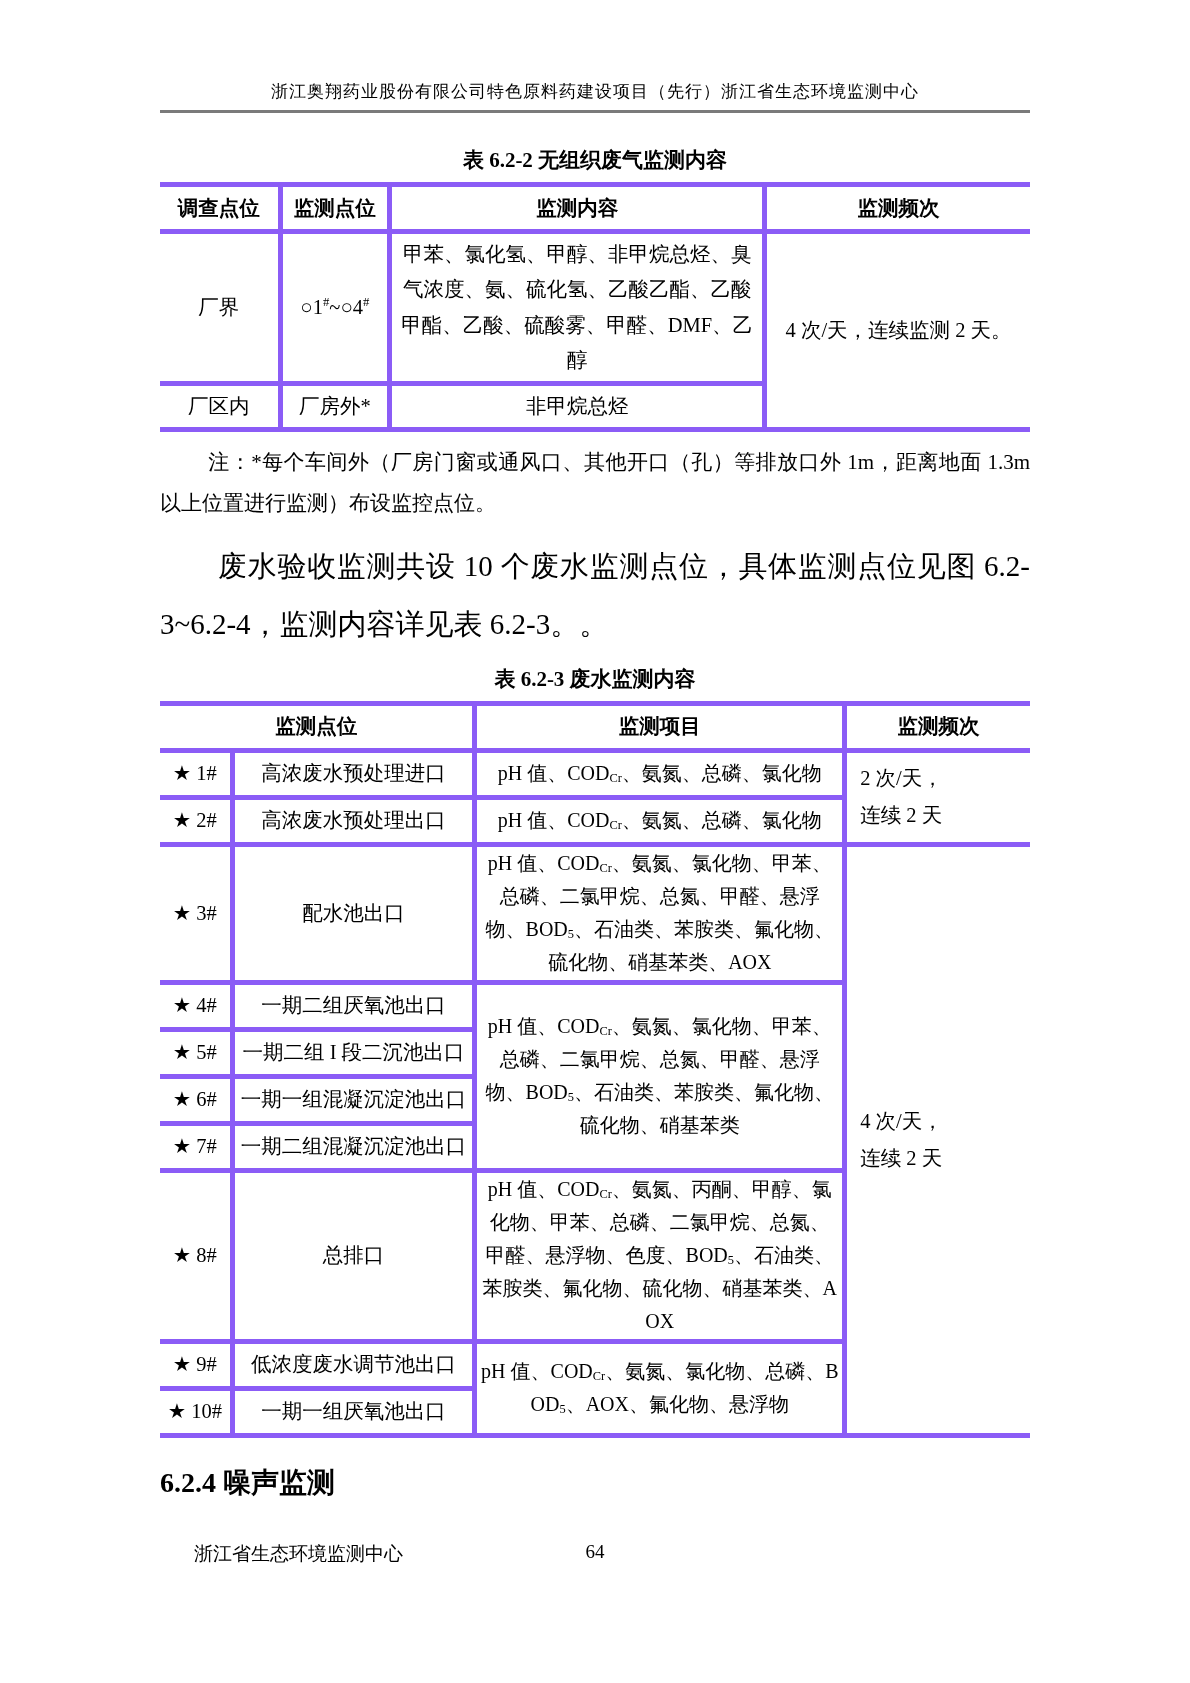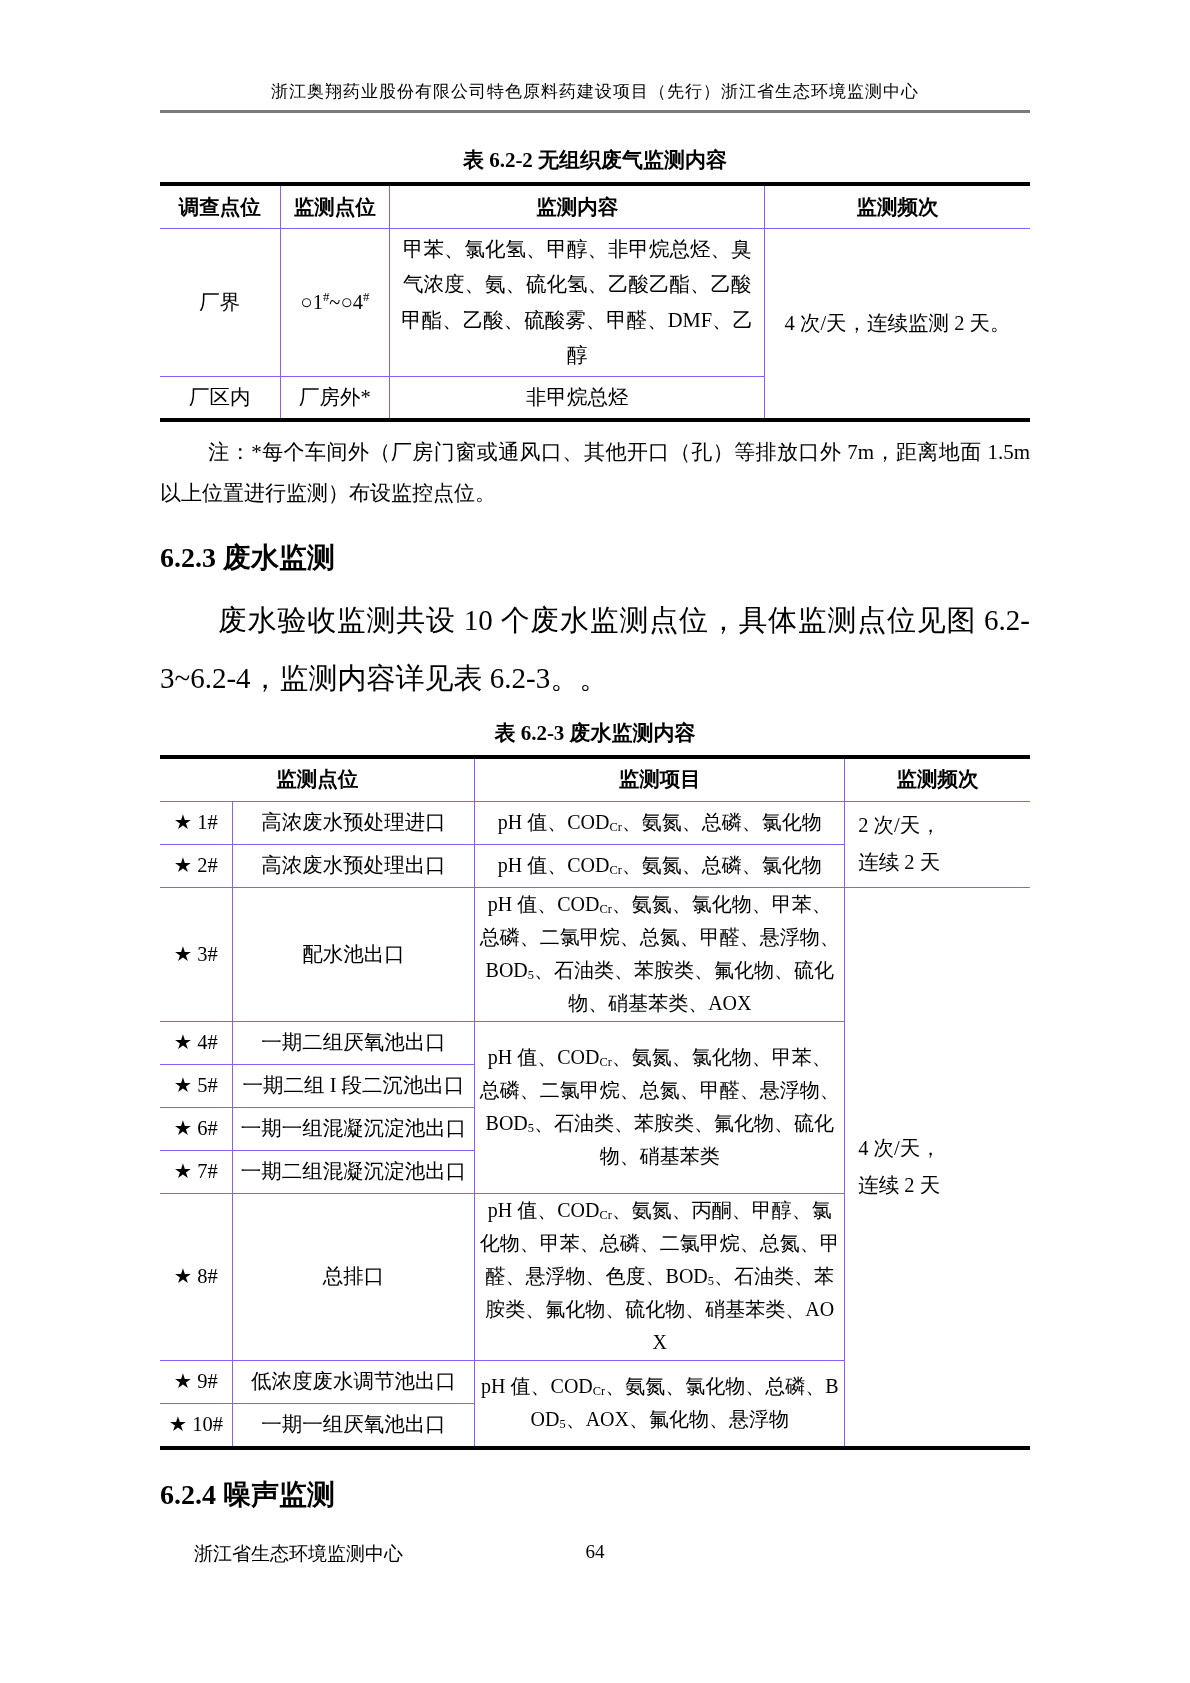--- a/index.html
+++ b/index.html
@@ -13,21 +13,21 @@
     overflow:hidden;
   }
   
   .hdr{position:absolute;top:80px;left:160px;width:870px;}
   .hdr-text{text-align:center;font-size:17px;letter-spacing:1px;}
   .hdr-rule{height:3px;background:#7a7a7a;margin-top:7px;}
   
   .content{position:absolute;top:134px;left:160px;width:870px;}
   .tbl-title{text-align:center;font-weight:bold;font-size:21px;margin:12px 0 8px;font-family:Liberation Serif, serif;}
   table{width:100%;border-collapse:collapse;border-top:4px solid #000;border-bottom:4px solid #000;table-layout:fixed;}
-  th,td{border:1px solid #8b5cf6;text-align:center;vertical-align:middle;
+  th,td{border:5px solid #8b5cf6;text-align:center;vertical-align:middle;
         font-size:20.5px;line-height:1.7;padding:3px 4px;word-break:break-all;}
   th{font-weight:bold;}
   th:first-child,td:first-child{border-left:none;}
   th:last-child,td:last-child{border-right:none;}
   sub{font-size:0.62em;vertical-align:-0.2em;}
   sup{font-size:0.62em;vertical-align:super;}
   .t622 th{height:36px;}
   .t622 .freq-cell{padding:3px 18px;}
   .t622 td{line-height:1.72;}
   .t623 th{height:36px;}
@@ -79,23 +79,22 @@
           <td class="freq-cell" rowspan="2">4 次/天，连续监测 2 天。</td>
         </tr>
         <tr>
           <td>厂区内</td>
           <td>厂房外*</td>
           <td>非甲烷总烃</td>
         </tr>
       </tbody>
     </table>
 
-    <p class="note">注：*每个车间外（厂房门窗或通风口、其他开口（孔）等排放口外 7m，距离地面 1.5m 以上位置进行监测）布设监控点位。</p>
+    <p class="note">注：*每个车间外（厂房门窗或通风口、其他开口（孔）等排放口外 1m，距离地面 1.3m 以上位置进行监测）布设监控点位。</p>
 
-    <h2>6.2.3 废水监测</h2>
     <p class="body-para">废水验收监测共设 10 个废水监测点位，具体监测点位见图 6.2-3~6.2-4，监测内容详见表 6.2-3。。</p>
 
     <div class="tbl-title">表 6.2-3  废水监测内容</div>
 
     <table class="t623">
       <colgroup>
         <col style="width:8.3%">
           <col style="width:27.9%">
           <col style="width:42.5%">
           <col style="width:21.3%">

